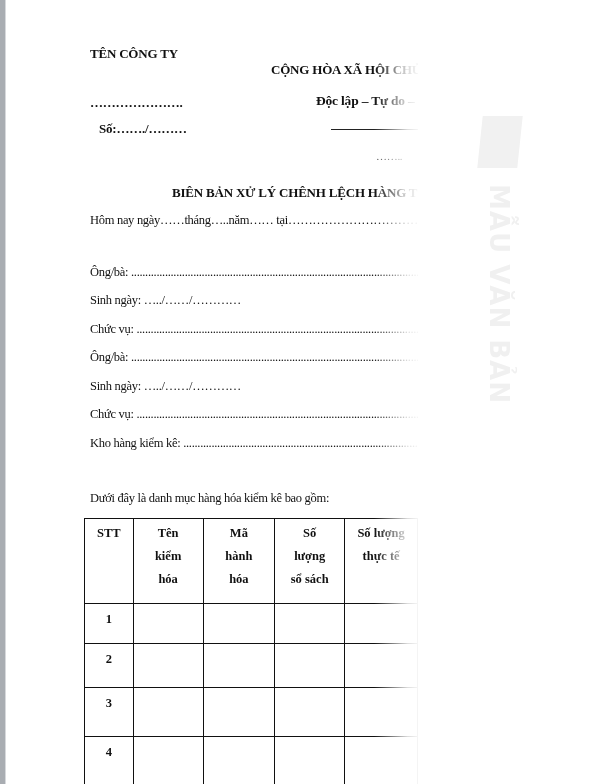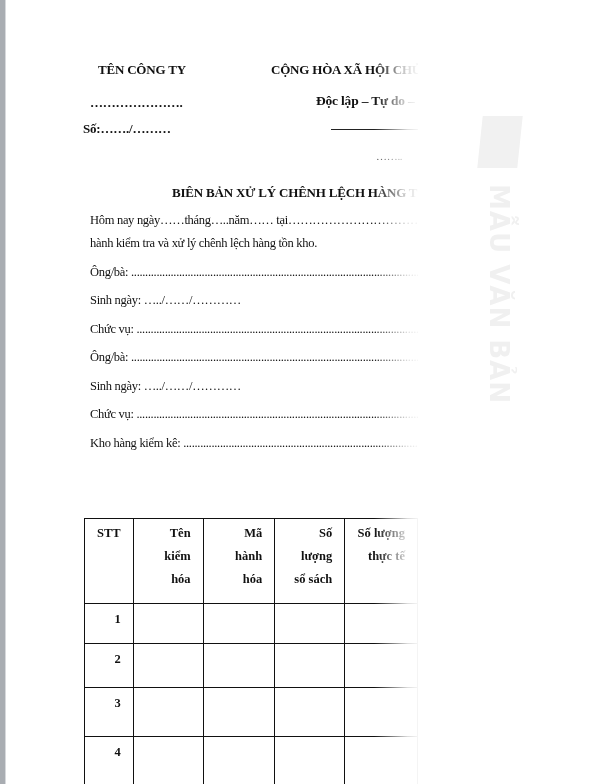--- a/index.html
+++ b/index.html
@@ -31,21 +31,21 @@
     .hdr { font-size: 13px; font-weight: bold; letter-spacing: -0.2px; }
     .body-txt { font-size: 12.5px; letter-spacing: -0.3px; }
     .underline-bar {
       position: absolute; left: 325px; top: 129px; width: 90px; height: 1px; background: #222;
     }
     table.items {
       position: absolute; left: 78px; top: 518px; border-collapse: collapse;
       font-size: 12.5px; table-layout: fixed;
     }
     table.items td, table.items th {
-      border: 1px solid #111; padding: 12px; vertical-align: top; text-align: right;
+      border: 1px solid #111; padding: 12px; vertical-align: top; text-align: center;
       font-weight: bold; line-height: 23px; font-family: Liberation Serif, serif;
     }
     table.items th { padding-top: 3px; }
     table.items td { padding-top: 4px; }
     .watermark {
       position: absolute; left: 470px; top: 112px; width: 50px; height: 270px;
     }
     .wm-logo {
       position: absolute; left: 4px; top: 4px; width: 40px; height: 52px;
       background: #f1f1f1; transform: skewX(-6deg);
@@ -58,43 +58,43 @@
     }
   </style>
 </head>
 <body>
 
 <div class="left-edge"></div>
 
 <div class="page">
   <div class="clip">
 
-    <div class="abs hdr" style="left:84px; top:62px;margin-left:8px;">TÊN CÔNG TY</div>
+    <div class="abs hdr" style="left:84px; top:46px;">TÊN CÔNG TY</div>
     <div class="abs hdr" style="left:84px; top:95px;">………………….</div>
-    <div class="abs hdr" style="left:77px; top:121px;">Số:……./………</div>
+    <div class="abs hdr" style="left:93px; top:121px;">Số:……./………</div>
 
     <div class="abs hdr" style="left:265px; top:62px;">CỘNG HÒA XÃ HỘI CHỦ NGHĨA VIỆT NAM</div>
     <div class="abs hdr" style="left:310px; top:93px; font-size:13.5px;">Độc lập – Tự do – Hạnh phúc</div>
     <div class="underline-bar"></div>
 
     <div class="abs body-txt" style="left:370px; top:150px; font-size:11px; color:#444;">……..</div>
 
     <div class="abs hdr" style="left:166px; top:185px;">BIÊN BẢN XỬ LÝ CHÊNH LỆCH HÀNG TỒN KHO</div>
 
     <div class="abs body-txt" style="left:84px; top:213px;">Hôm nay ngày……tháng…..năm…… tại……………………………………………</div>
-    <div class="abs body-txt" style="left:84px; top:236px;">hành kiểm tra và xử lý chênh lệch hàng tồn kho.</div>
 
     <div class="abs body-txt" style="left:84px; top:265px;">Ông/bà: ........................................................................................................................</div>
     <div class="abs body-txt" style="left:84px; top:293px;">Sinh ngày: …../……/…………</div>
     <div class="abs body-txt" style="left:84px; top:322px;">Chức vụ: ......................................................................................................................</div>
     <div class="abs body-txt" style="left:84px; top:350px;">Ông/bà: ........................................................................................................................</div>
     <div class="abs body-txt" style="left:84px; top:379px;">Sinh ngày: …../……/…………</div>
     <div class="abs body-txt" style="left:84px; top:407px;">Chức vụ: ......................................................................................................................</div>
     <div class="abs body-txt" style="left:84px; top:436px;">Kho hàng kiểm kê: ......................................................................................................</div>
 
+    <div class="abs body-txt" style="left:84px; top:491px;">Dưới đây là danh mục hàng hóa kiểm kê bao gồm:</div>
 
     <table class="items">
       <colgroup>
         <col style="width:42px">
         <col style="width:78px">
         <col style="width:80px">
         <col style="width:76px">
         <col style="width:80px">
       </colgroup>
       <tbody>

